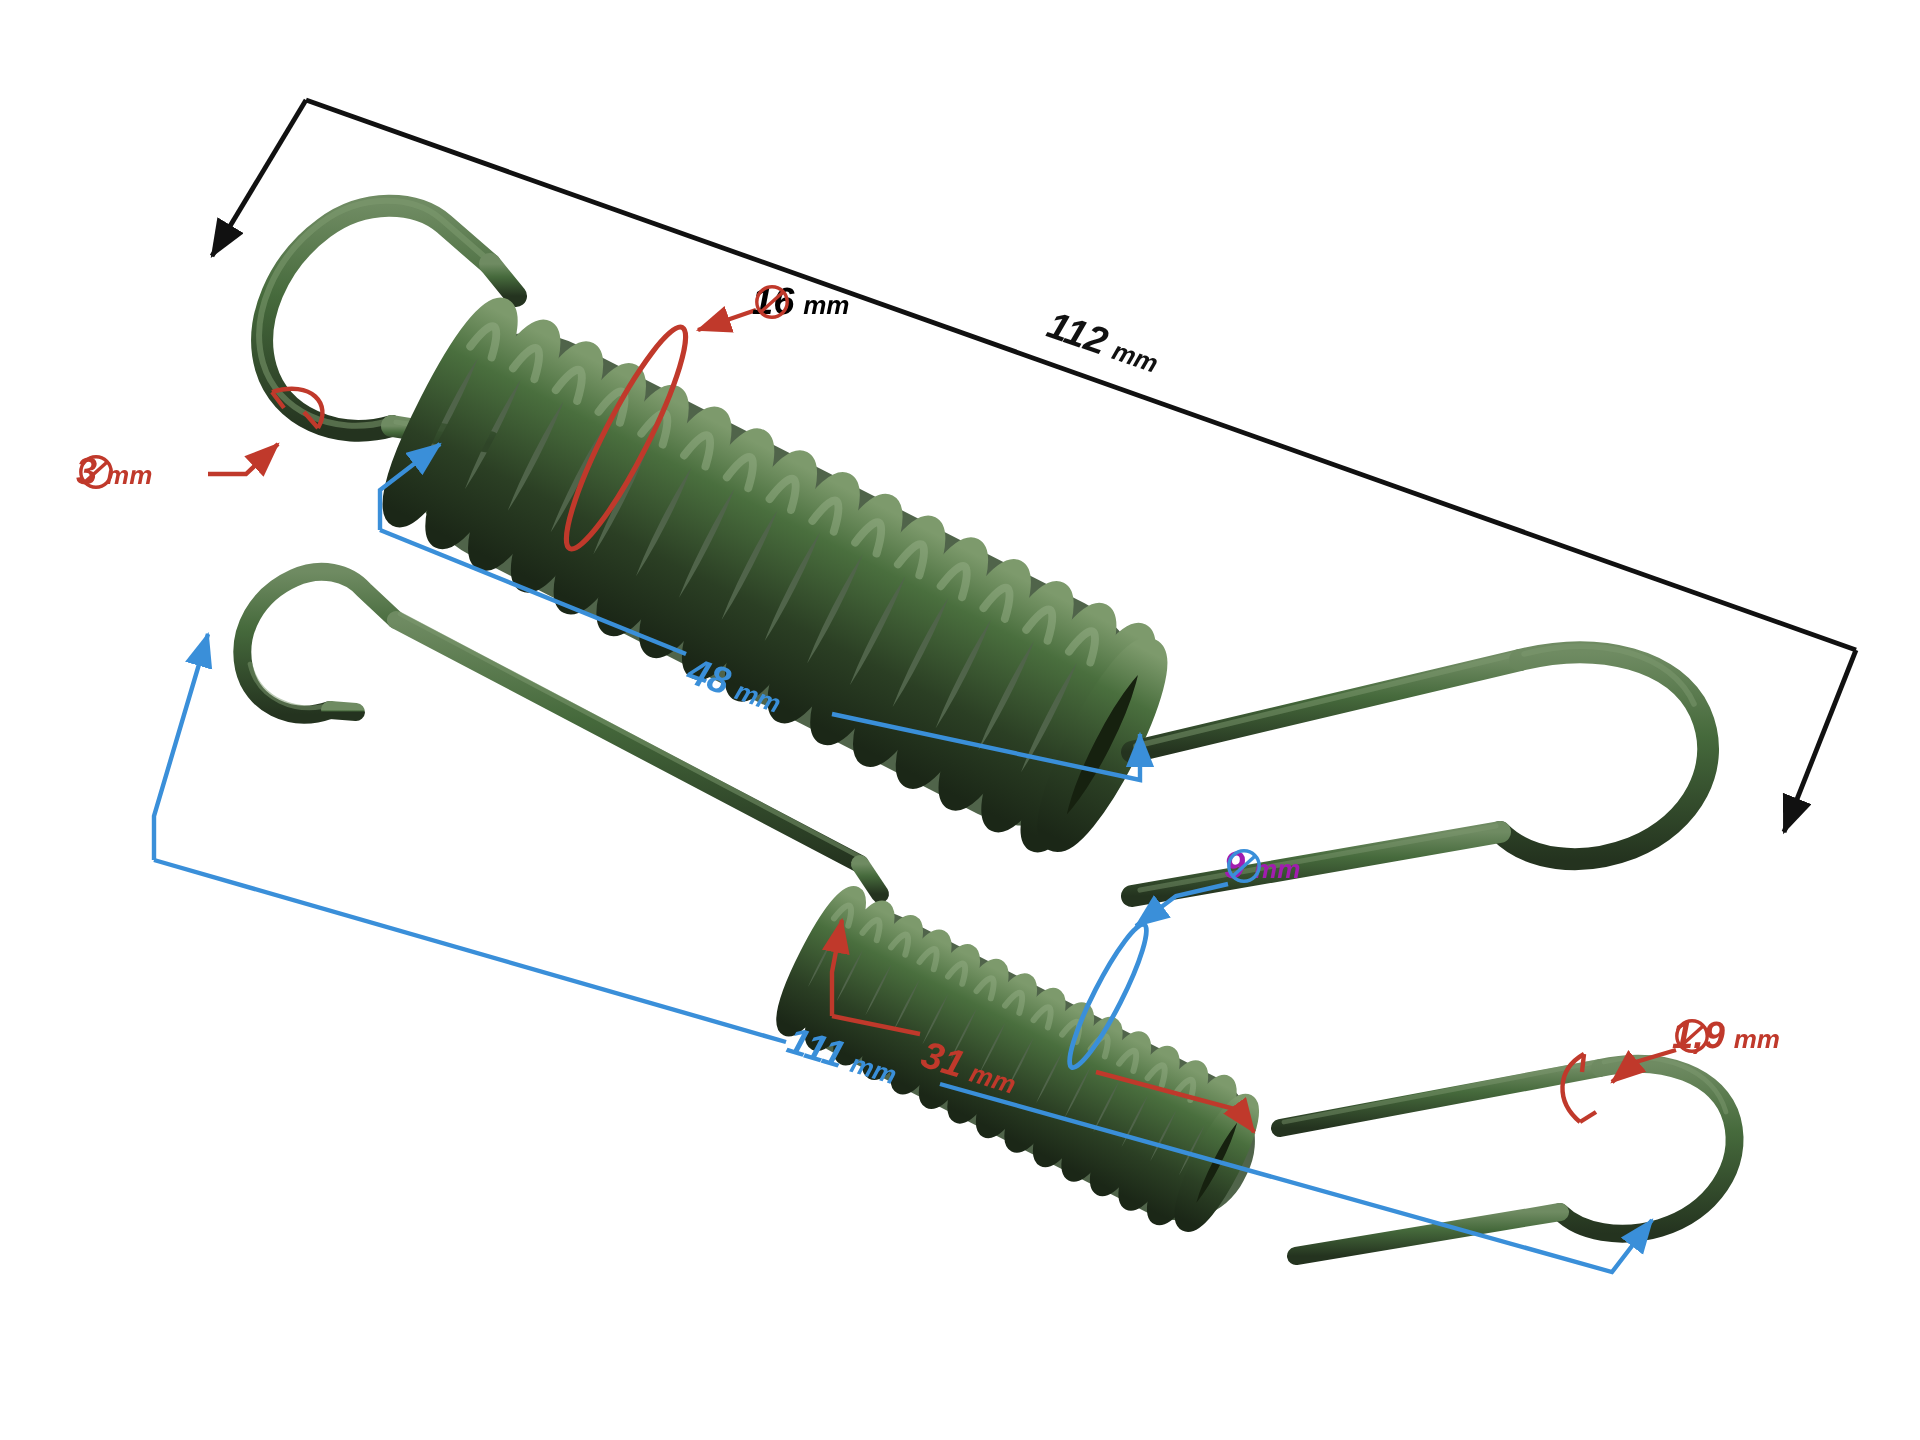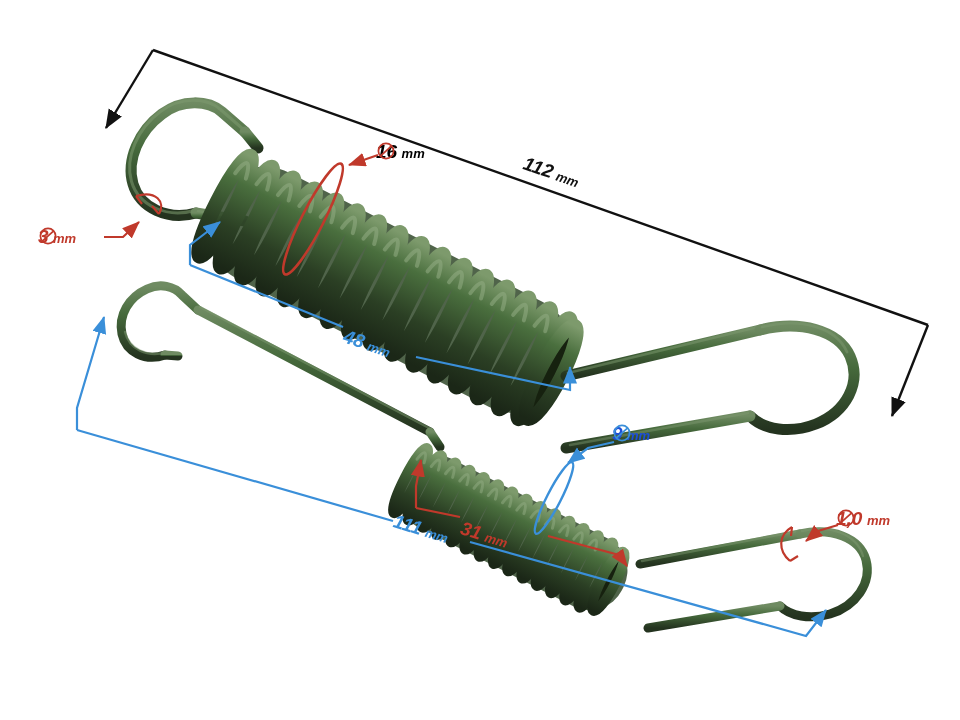--- a/index.html
+++ b/index.html
@@ -252,31 +252,31 @@
   <div class="dimlabel" style="left:394px;top:510px;color:#3a8fd9;transform:rotate(17deg);transform-origin:left center;">
     <span class="num">111</span>
     <span class="unit">mm</span>
   </div>
 
   <div class="dimlabel" style="left:461px;top:517px;color:#c0392b;transform:rotate(17deg);transform-origin:left center;">
     <span class="num">31</span>
     <span class="unit">mm</span>
   </div>
 
-  <div class="dimlabel" style="left:612px;top:423px;color:#1d4ed8;">
+  <div class="dimlabel" style="left:612px;top:423px;color:#a21caf;">
     <svg class="sym" width="20" height="20" viewBox="0 0 20 20">
       <circle cx="10" cy="10" r="7.6" fill="none" stroke="#3a8fd9" stroke-width="1.7"></circle>
       <line x1="4" y1="15.4" x2="16" y2="4.6" stroke="#3a8fd9" stroke-width="1.7"></line>
     </svg>
     <span class="num">9</span>
     <span class="unit">mm</span>
   </div>
 
   <div class="dimlabel" style="left:836px;top:508px;color:#c0392b;">
     <svg class="sym" width="20" height="20" viewBox="0 0 20 20">
       <circle cx="10" cy="10" r="7.6" fill="none" stroke="#c0392b" stroke-width="1.7"></circle>
       <line x1="4" y1="15.4" x2="16" y2="4.6" stroke="#c0392b" stroke-width="1.7"></line>
     </svg>
-    <span class="num">1,0</span>
+    <span class="num">1,9</span>
     <span class="unit">mm</span>
   </div>
 
 </div>
 
 </body></html>

